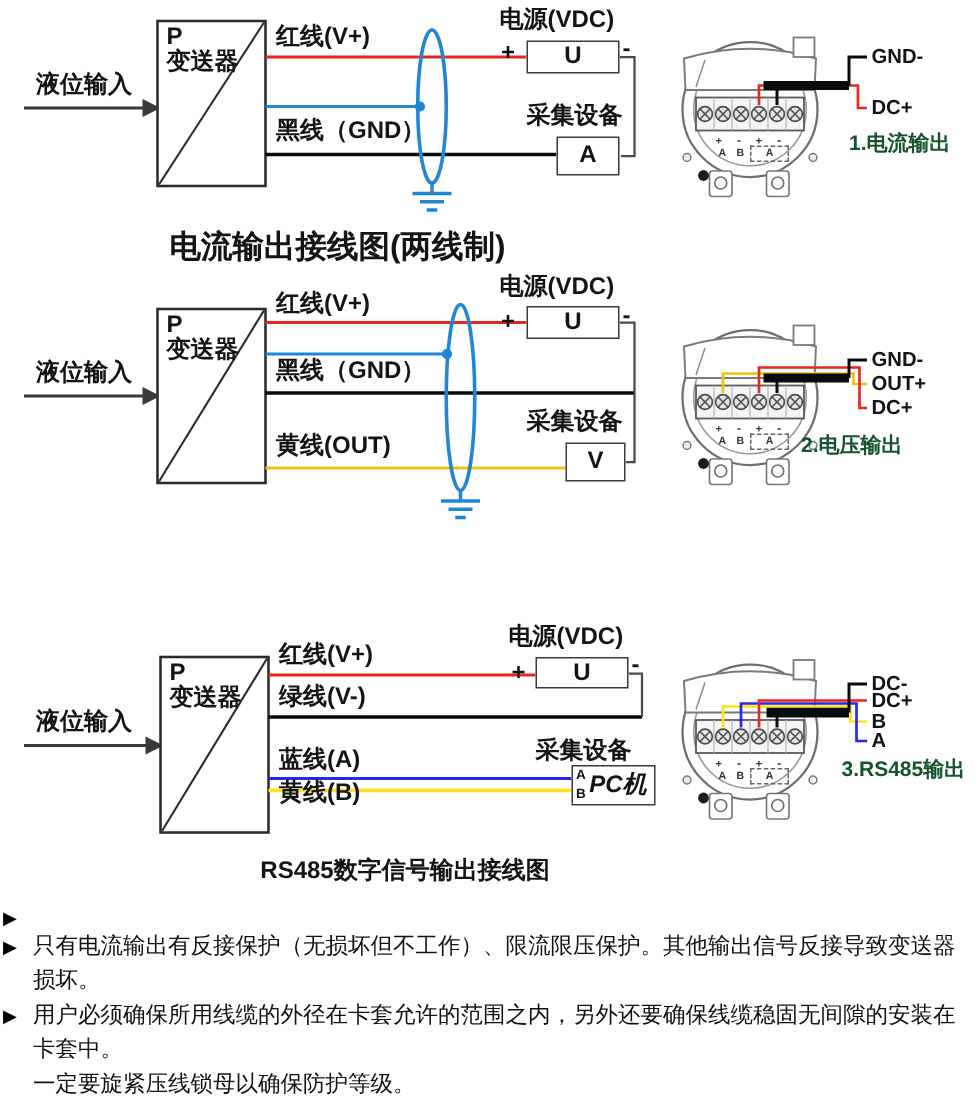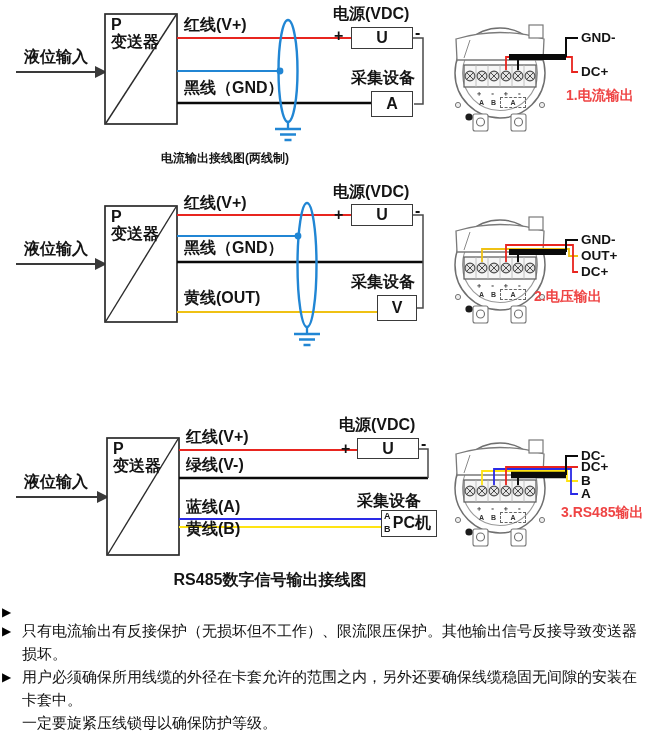--- a/index.html
+++ b/index.html
@@ -1,28 +1,28 @@
 <!DOCTYPE html>
 <html><head>
 <meta charset="utf-8">
 <style>
   html,body{margin:0;padding:0;background:#fff;}
   .page{position:relative;width:650px;height:736px;background:#fff;font-family:"Liberation Sans",sans-serif;overflow:hidden;}
   .art{position:absolute;left:0;top:0;}
   .lbl{position:absolute;font-size:16px;font-weight:600;color:#141414;white-space:nowrap;line-height:1.1;}
   .sign{position:absolute;font-size:16px;font-weight:700;color:#141414;line-height:1;}
   .box{position:absolute;border:1.6px solid #3a3a3a;background:#fff;display:flex;align-items:center;justify-content:center;font-size:16px;font-weight:600;color:#141414;box-sizing:border-box;}
-  .cap{position:absolute;text-align:center;font-size:12px;font-weight:700;color:#141414;white-space:nowrap;}
+  .cap{position:absolute;text-align:center;font-size:21px;font-weight:700;color:#141414;white-space:nowrap;}
   .lead{position:absolute;font-size:13.5px;font-weight:600;color:#141414;line-height:1;white-space:nowrap;}
-  .connlbl{position:absolute;font-size:14px;font-weight:600;color:#ef4444;white-space:nowrap;}
+  .connlbl{position:absolute;font-size:14px;font-weight:600;color:#14532d;white-space:nowrap;}
   .tiny{position:absolute;font-size:7px;font-weight:700;color:#333;line-height:1;}
   .tinym{position:absolute;font-size:7px;font-weight:700;color:#333;letter-spacing:2.5px;line-height:1;font-family:"DejaVu Sans Mono",monospace;}
   .dashbox{position:absolute;border:1px dashed #666;width:26px;height:11px;display:flex;align-items:center;justify-content:center;font-size:7px;font-weight:700;color:#333;box-sizing:border-box;}
   .pcport{position:absolute;font-size:9px;font-weight:600;color:#141414;line-height:1;}
-  .pcbox{justify-content:flex-end;padding-right:5px;}
+  .pcbox{justify-content:flex-end;padding-right:5px;font-style:italic;}
   .notes{position:absolute;left:2px;top:601px;width:646px;color:#101010;}
   .note-row{display:flex;align-items:flex-start;margin-bottom:1px;}
   .bullet{flex:0 0 20px;width:20px;font-size:12px;padding-top:4px;color:#000;}
   .note-text{font-size:15px;font-weight:500;line-height:22.5px;}
   .shieldbar{display:inline-block;width:4px;height:15px;background:#66b0ea;margin:0 14px 0 2px;vertical-align:-2px;}
 </style>
 </head>
 <body>
 
 <div class="page">

